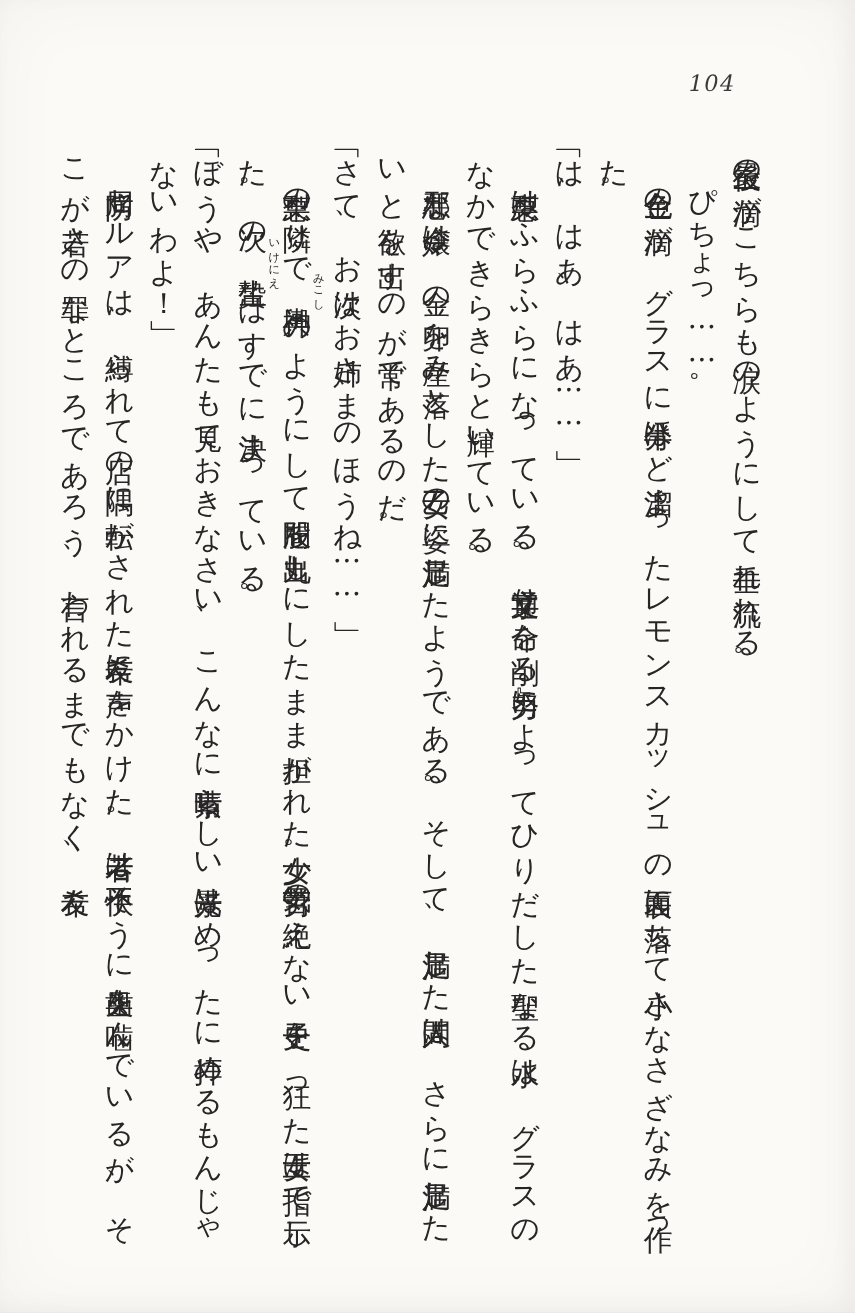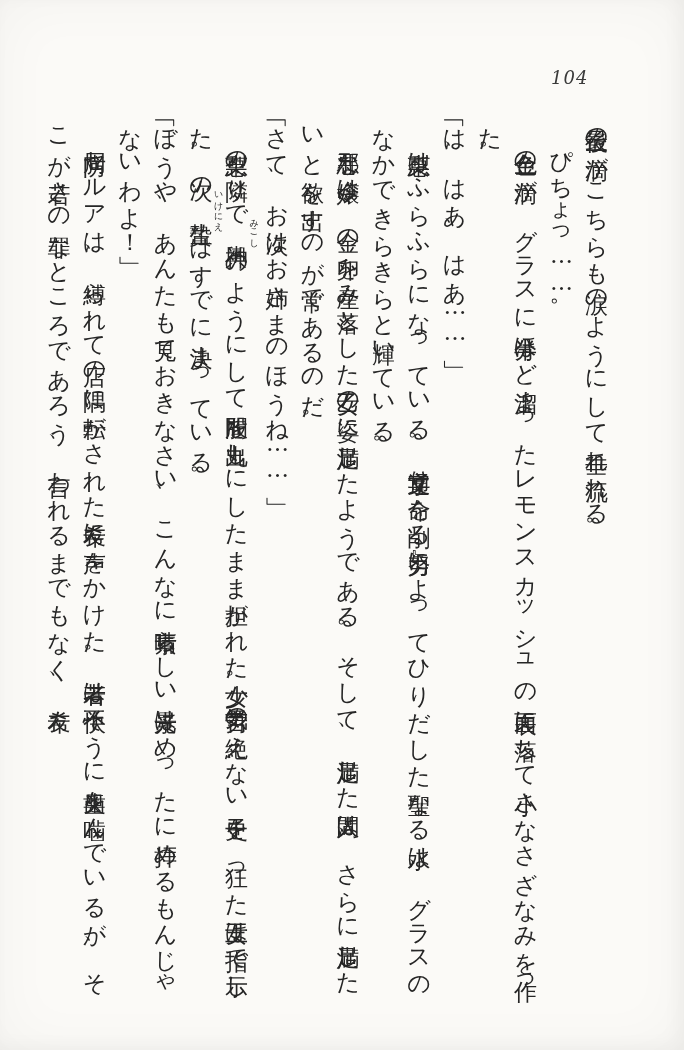--- a/index.html
+++ b/index.html
@@ -12,21 +12,21 @@
     position: relative;
     width: 684px;
     height: 1050px;
     margin: 0 auto;
     background: #fbfaf7;
     box-shadow: inset 0 0 60px rgba(0,0,0,0.035), inset -6px -4px 18px rgba(0,0,0,0.04);
     overflow: hidden;
   }
   .page-number {
     position: absolute;
-    top: 67px;
+    top: 57px;
     left: 551px;
     font-style: italic;
     font-size: 18px;
     letter-spacing: 1px;
     color: #3a3a3a;
   }
   .text-block {
     position: absolute;
     top: 112px;
     right: 70px;

